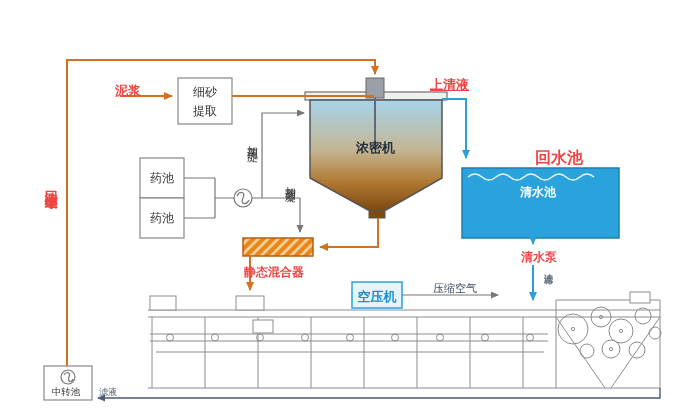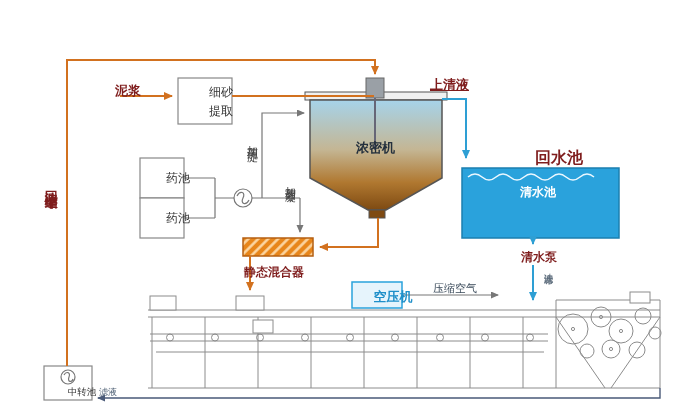--- a/index.html
+++ b/index.html
@@ -1,21 +1,21 @@
 <!DOCTYPE html>
 <html><head>
 <meta charset="utf-8">
 <style>
   html,body{margin:0;padding:0;background:#fff;}
   .stage{position:relative;width:700px;height:420px;background:#fff;overflow:hidden;
          font-family:"Liberation Sans","DejaVu Sans",sans-serif;}
   .stage svg{position:absolute;left:0;top:0;z-index:1;}
-  .lbl{position:absolute;white-space:nowrap;color:#7f1d1d;z-index:2;}
+  .lbl{position:absolute;white-space:nowrap;color:#ef4444;z-index:2;}
   .b{font-weight:bold;}
-  .ctr{text-align:center;padding-left:16px;}
+  .ctr{text-align:center;}
   .v{writing-mode:vertical-rl;text-orientation:upright;letter-spacing:2px;white-space:normal;line-height:1.05;}
   .title-wrap{position:absolute;left:14px;top:7px;display:flex;align-items:center;z-index:3;}
   .title-bar{width:4px;height:24px;background:#111;margin-right:4px;}
   .title-text{font-size:21px;font-weight:bold;color:#111;letter-spacing:1px;}
 </style>
 </head>
 <body>
 
 <div class="stage">
 

